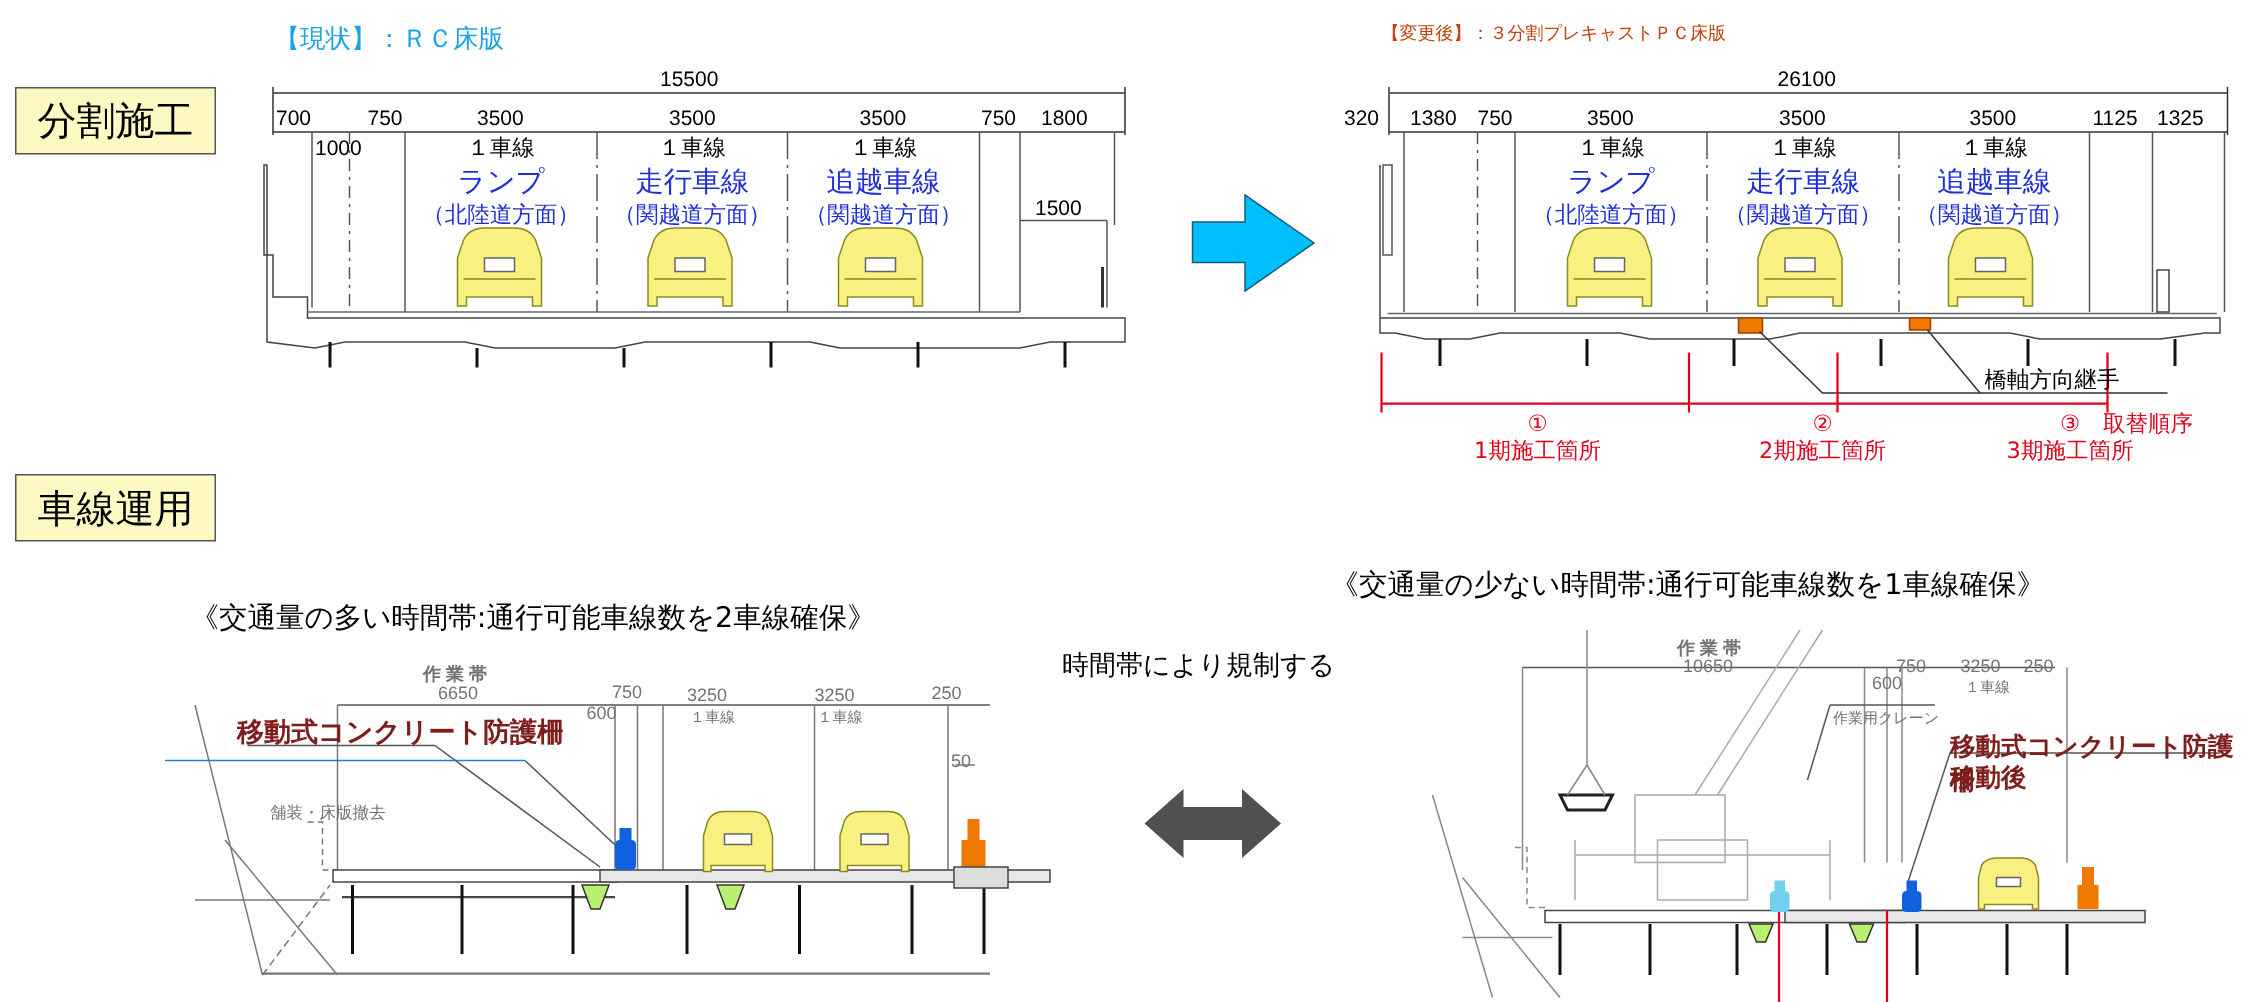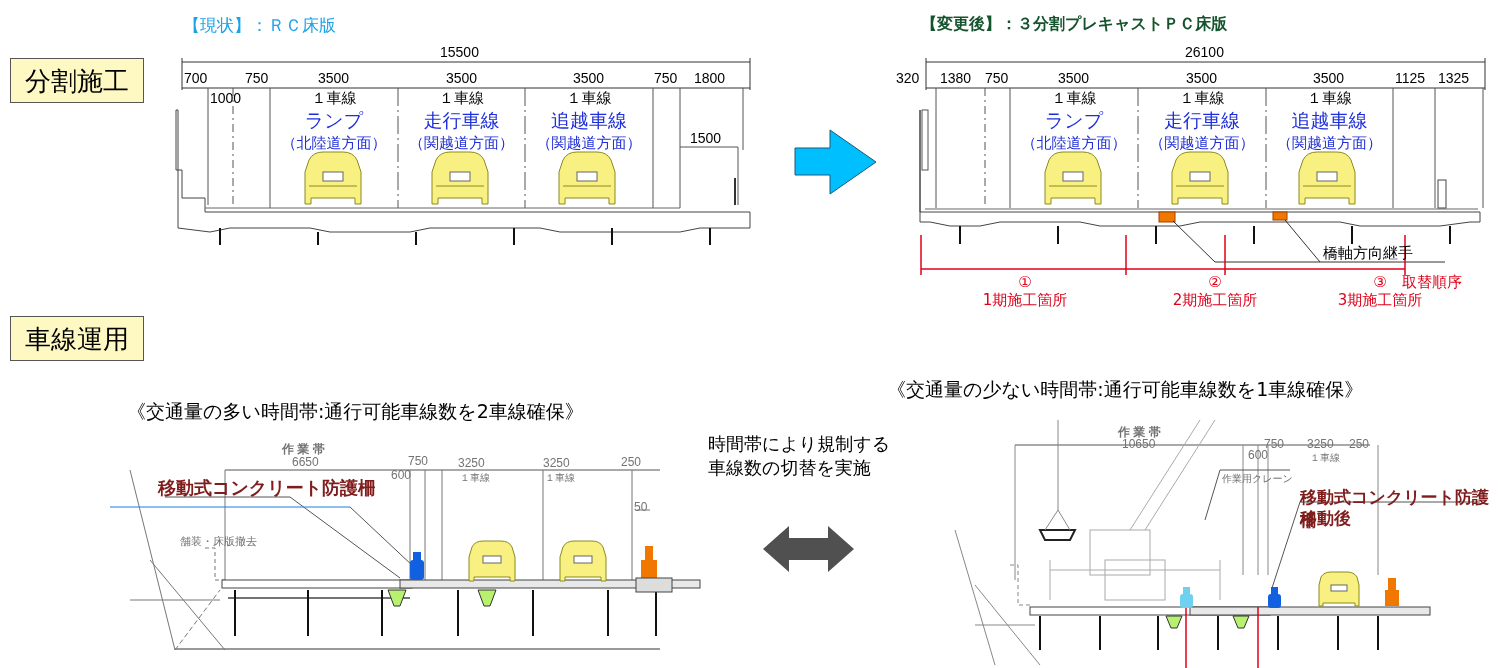--- a/index.html
+++ b/index.html
@@ -2,21 +2,21 @@
 <html><head>
 <meta charset="utf-8">
 <style>
   html, body { margin:0; padding:0; background:#ffffff; }
   body { width:1500px; height:668px; position:relative; overflow:hidden;
          font-family:"DejaVu Sans", "Liberation Sans", sans-serif; color:#000; }
   .abs { position:absolute; }
   .section-box { position:absolute; border:1.5px solid #555; background:#fef9c3;
                  font-size:26px; padding:0 14px; line-height:45px; height:45px; box-sizing:border-box; }
   .title-cyan { color:#1aa3e8; font-size:17px; }
-  .title-red { color:#14532d; font-size:16px; font-weight:bold; }
+  .title-red { color:#c2410c; font-size:12px; font-weight:normal; }
   .dim { font-family:"Liberation Sans", sans-serif; font-size:14px; color:#000; }
   .dim-s { font-family:"Liberation Sans", sans-serif; font-size:12px; color:#737373; }
   .lane-count { font-size:15px; color:#000; text-align:center; }
   .lane-name { font-size:19px; color:#1f2fd8; text-align:center; }
   .lane-dir { font-size:15px; color:#1f2fd8; text-align:center; }
   .red-lbl { color:#e0001a; font-size:15px; text-align:center; }
   .caption { font-size:19px; color:#000; }
   .blue-lbl { color:#7f1d1d; font-size:18px; font-weight:bold; }
   svg { position:absolute; left:0; top:0; }
 </style>
@@ -328,21 +328,20 @@
   <div>3期施工箇所</div>
 </div>
 <div class="abs red-lbl" style="left:1402px;top:273px;">取替順序</div>
 
 <div class="section-box" style="left:10px;top:316px;font-family:Liberation Serif, serif;">車線運用</div>
 <div class="abs caption" style="left:127px;top:399px;">《交通量の多い時間帯:通行可能車線数を2車線確保》</div>
 <div class="abs caption" style="left:887px;top:377px;text-align:center;">《交通量の少ない時間帯:通行可能車線数を1車線確保》</div>
 
 <div class="abs" style="left:708px;top:432px;font-size:18px;line-height:24px;">
   <div>時間帯により規制する</div>
-  <div>車線数の切替を実施</div>
 </div>
 
 <div class="abs dim-s" style="left:282px;top:441px;font-weight:bold;">作 業 帯</div>
 <div class="abs dim-s" style="left:292px;top:455px;">6650</div>
 <div class="abs dim-s" style="left:408px;top:454px;">750</div>
 <div class="abs dim-s" style="left:391px;top:468px;">600</div>
 <div class="abs dim-s" style="left:458px;top:456px;">3250</div>
 <div class="abs dim-s" style="left:543px;top:456px;">3250</div>
 <div class="abs dim-s" style="left:621px;top:455px;">250</div>
 <div class="abs dim-s" style="left:634px;top:500px;">50</div>

